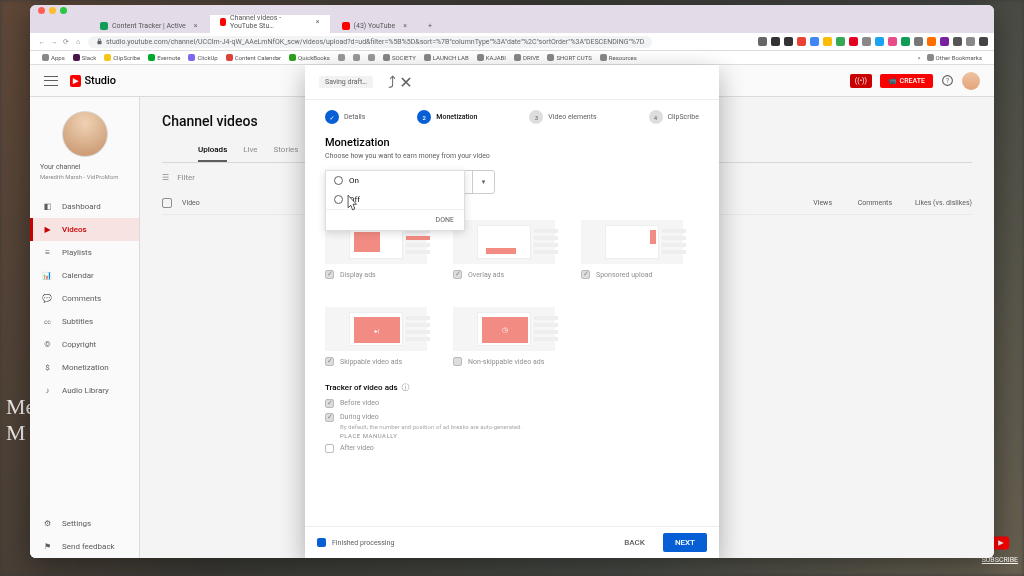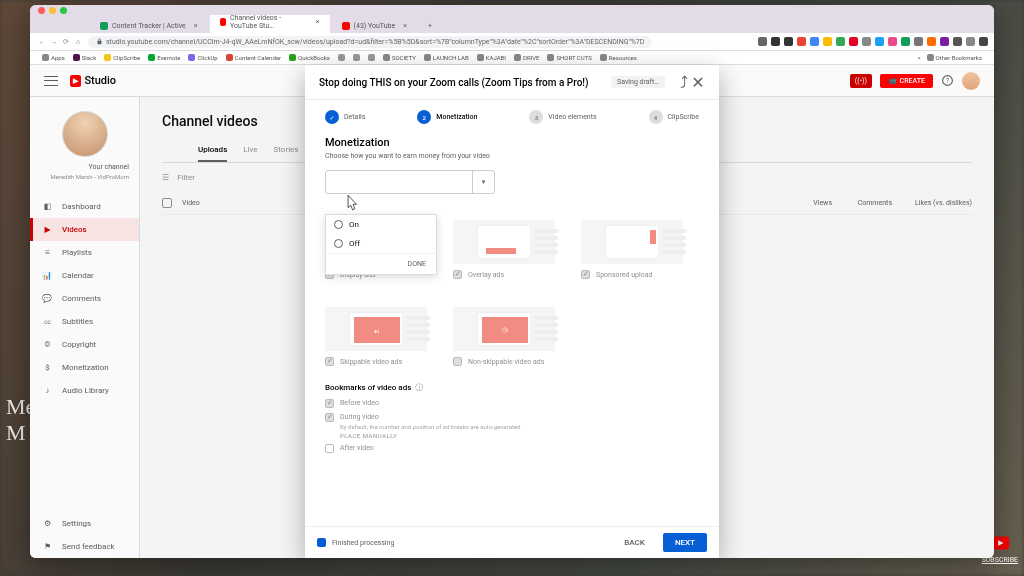--- a/index.html
+++ b/index.html
@@ -44,21 +44,21 @@
   .s-logo .yt{background:#f00;color:#fff;font-size:7px;padding:2px 3px;border-radius:2px;margin-right:3px;font-weight:bold;}
   .s-search{margin:0 auto;width:310px;background:#f1f1f1;height:18px;border-radius:2px;display:flex;align-items:center;padding:0 6px;font-size:8px;color:#888;}
   .s-search svg{width:9px;height:9px;margin-right:4px;}
   .s-actions{display:flex;align-items:center;gap:8px;}
   .s-btn{background:#f00;color:#fff;font-size:7px;padding:3px 8px;border-radius:2px;display:flex;align-items:center;font-weight:500;}
   .s-icon{color:#606060;width:13px;height:13px;}
   .avatar{width:18px;height:18px;border-radius:50%;background:linear-gradient(#f4c7a5,#e8a87c);}
 
   .s-body{flex:1;display:flex;overflow:hidden;}
   .sidebar{width:110px;background:#fff;border-right:1px solid #e0e0e0;display:flex;flex-direction:column;font-size:8px;}
-  .sb-profile{padding:14px 10px;text-align:right;border-bottom:1px solid transparent;}
+  .sb-profile{padding:14px 10px;text-align:left;border-bottom:1px solid transparent;}
   .sb-avatar{width:46px;height:46px;border-radius:50%;margin:0 auto 6px;background:radial-gradient(circle at 50% 25%,#f5d7b8,#c9946b);border:1px solid #ddd;}
   .sb-name{font-size:7px;color:#606060;}
   .sb-sub{font-size:6px;color:#909090;margin-top:2px;}
   .sb-item{display:flex;align-items:center;padding:6px 12px;font-size:8px;color:#606060;gap:9px;cursor:pointer;}
   .sb-item.active{background:#fce8e6;color:#c00;border-left:3px solid #c00;padding-left:9px;font-weight:500;}
   .sb-ico{width:11px;height:11px;display:flex;align-items:center;justify-content:center;}
   .sb-footer{margin-top:auto;}
 
   .main{flex:1;padding:16px 22px;color:#0d0d0d;}
   .main h1{font-size:14px;font-weight:500;margin-bottom:10px;}
@@ -86,21 +86,21 @@
   .step.active .circ{background:#065fd4;color:#fff;}
   .step.active{color:#0d0d0d;font-weight:500;}
   .m-body{flex:1;padding:0 20px;overflow:hidden;position:relative;}
   .m-body h3{font-size:11px;font-weight:500;}
   .m-body .sub{font-size:7px;color:#606060;margin:3px 0 10px;}
   
   .select{position:relative;margin-bottom:10px;}
   .select-box{width:170px;height:24px;border:1px solid #ccc;border-radius:3px;display:flex;}
   .select-box .val{flex:1;padding:6px;}
   .select-box .caret{width:22px;border-left:1px solid #ccc;display:flex;align-items:center;justify-content:center;font-size:7px;color:#606060;}
-  .dropdown{position:absolute;left:0;top:0;width:112px;background:#fff;border:1px solid #ddd;box-shadow:0 2px 8px rgba(0,0,0,.15);z-index:10;margin-top:44px;}
+  .dropdown{position:absolute;left:0;top:0;width:140px;background:#fff;border:1px solid #ddd;box-shadow:0 2px 8px rgba(0,0,0,.15);z-index:10;}
   .dd-opt{display:flex;align-items:center;padding:5px 8px;font-size:8px;color:#0d0d0d;gap:6px;}
   .cursor{position:absolute;left:18px;top:23px;width:18px;z-index:11;}
   .radio{width:9px;height:9px;border:1px solid #606060;border-radius:50%;}
   .dd-done{text-align:right;padding:6px 10px;font-size:7px;color:#606060;border-top:1px solid #f0f0f0;}
   
   .ad-grid{display:flex;gap:28px;flex-wrap:wrap;margin-top:26px;}
   .ad-type{width:100px;}
   .ad-img{width:102px;height:44px;background:#f5f5f5;display:flex;align-items:center;justify-content:center;margin-bottom:6px;}
   .mini{background:#fff;width:54px;height:34px;position:relative;border:1px solid #eee;}
   .bar{background:#f28b82;position:absolute;}
@@ -367,21 +367,20 @@
           <div class="colr">Views</div>
           <div class="colr">Comments</div>
           <div class="colr" style="width:80px">Likes (vs. dislikes)</div>
         </div>
       </div>
     </div>
 
     <div class="overlay">
       <div class="modal">
         <div class="m-head">
-          <h2>Stop doing THIS on your Zoom calls (Zoom Tips from a Pro!)</h2>
           <div class="saving">Saving draft…</div>
           <div class="m-headbtn">⤴</div>
           <div class="m-headbtn">✕</div>
         </div>
         <div class="stepper">
           <div class="step done">
               <div class="circ">✓</div>
               <span>Details</span>
             </div>
           <div class="step active">
@@ -505,21 +504,21 @@
                 </div>
               <div class="ad-chk">
                   <span class="chk"></span>
                   <span>Non-skippable video ads</span>
                 </div>
             </div>
           </div>
 
           <div class="loc">
             <h4>
-                <span>Bookmarks of video ads</span>
+                <span>Tracker of video ads</span>
                 <span style="color:#909090">ⓘ</span>
               </h4>
             <div class="row">
                 <span class="chk on"></span>
                 <span>Before video</span>
               </div>
             <div class="row">
                 <span class="chk on"></span>
               <div>
                 <div>During video</div>

